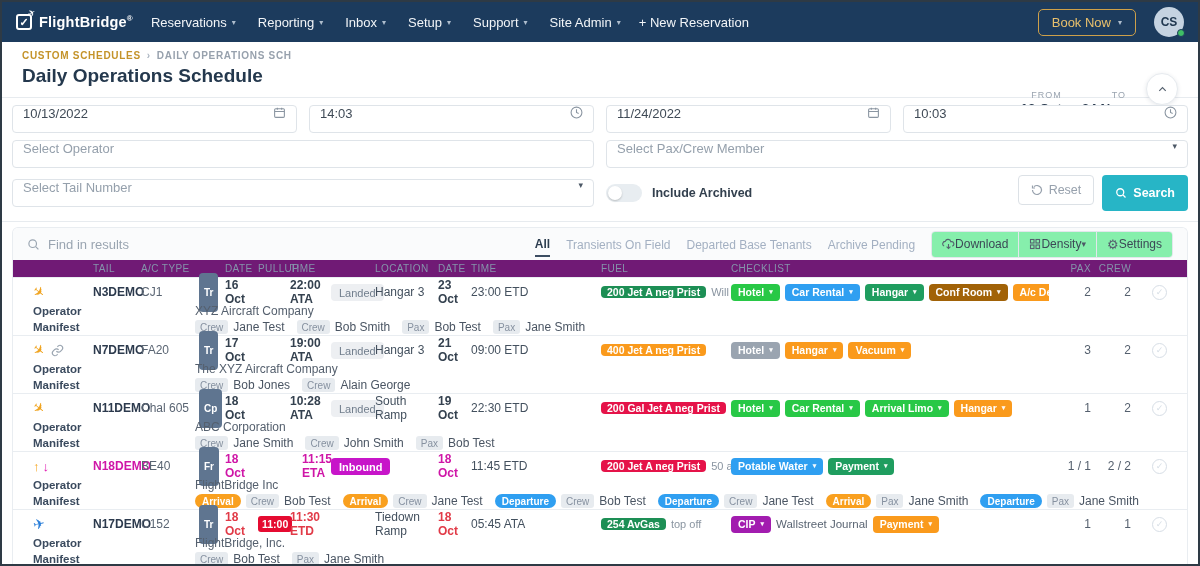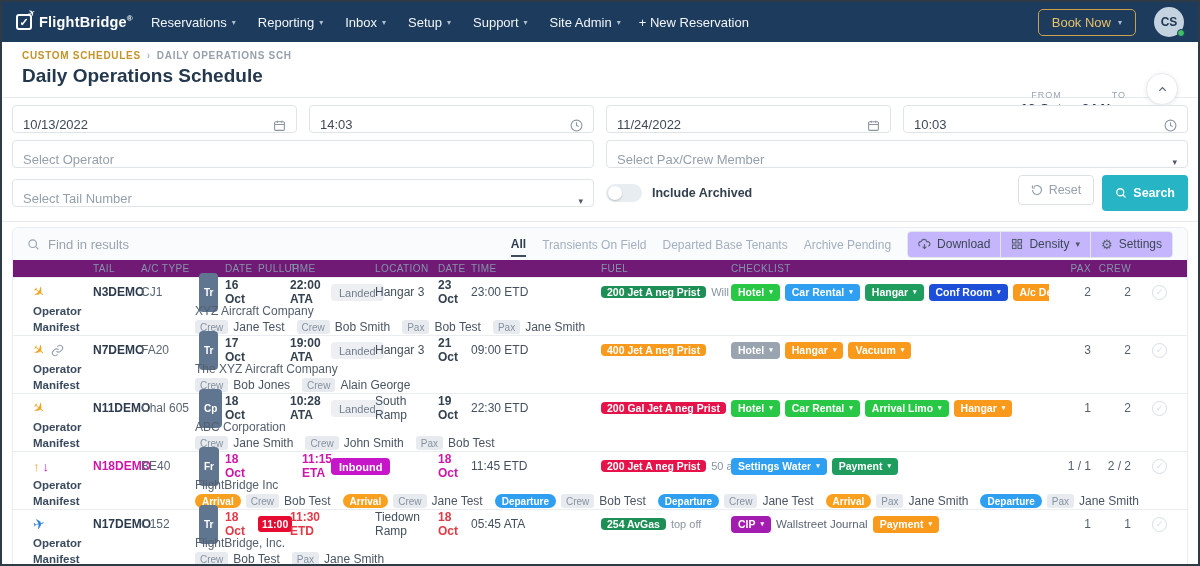--- a/index.html
+++ b/index.html
@@ -34,40 +34,40 @@
   .range-col { text-align:right; }
   .range-lbl { font-size:9px; color:#9aa4b0; letter-spacing:1px;margin-top:40px; }
   .range-date { font-size:13.5px; font-weight:bold; color:#2b3b4e; margin-top:1px; }
   .range-time { font-size:10px; color:#8d98a5; display:flex; gap:3px; align-items:center; justify-content:flex-end; margin-top:1px; }
   .collapse-btn { width:32px; height:32px; border-radius:50%; background:#fff; border:1px solid #e7ebef; box-shadow:0 1px 4px rgba(40,60,80,.12); display:flex; align-items:center; justify-content:center; cursor:pointer; }
 
   
   .filters { padding:7px 10px 10px; border-bottom:1px solid #e7ebef; display:flex; flex-direction:column; gap:7px; }
   .f-row { display:flex; gap:12px; }
   .f-half { flex:1; display:flex; align-items:center; }
-  .inp { flex:1; height:28px; border:1px solid #dfe4e9; border-radius:4px; background:#fff; display:flex; align-items:flex-end; justify-content:space-between; padding:0 10px; font-size:13px; color:#3f4a56; cursor:text; }
+  .inp { flex:1; height:28px; border:1px solid #dfe4e9; border-radius:4px; background:#fff; display:flex; align-items:flex-start; justify-content:space-between; padding:0 10px; font-size:13px; color:#3f4a56; cursor:text; }
   .inp .ph { color:#95a0ac; }
   .sel-caret { color:#4c5866; font-size:9px; }
   .toggle-zone { display:flex; align-items:center; gap:10px; flex:1; }
   .toggle { width:36px; height:18px; border-radius:9px; background:#e8edf1; position:relative; cursor:pointer; }
   .toggle .knob { position:absolute; left:2px; top:2px; width:14px; height:14px; border-radius:50%; background:#fff; box-shadow:0 1px 2px rgba(0,0,0,.2); }
   .toggle-lbl { font-size:12.5px; font-weight:bold; color:#33404e; }
   .f-actions { margin-left:auto; display:flex; gap:8px; }
   .btn-reset { height:30px; padding:0 12px; background:#fff; border:1px solid #dce1e6; border-radius:4px; color:#97a1ad; font-size:12.5px; display:flex; align-items:center; gap:6px; cursor:pointer; font-family:inherit; }
   .btn-search { height:36px; padding:0 13px; background:#27b5c6; border:none; border-radius:4px; color:#fff; font-size:12.5px; font-weight:bold; display:flex; align-items:center; gap:6px; cursor:pointer; font-family:inherit; }
 
   
   .table-card { margin:5px 10px 0; border:1px solid #e9edf1; border-bottom:none; border-radius:6px 6px 0 0; overflow:hidden; }
   .toolbar { height:32px; background:#fafbfc; display:flex; align-items:center; padding:0 14px; gap:16px; }
   .find { display:flex; align-items:center; gap:8px; flex:1; color:#9aa5b1; font-size:13px; cursor:text; }
   .tabs { display:flex; gap:16px; align-items:center;margin-left:27px; }
   .tab { font-size:12px; color:#a3b0c2; cursor:pointer; white-space:nowrap; padding:6px 0 4px; }
   .tab.active { color:#2d3e50; font-weight:bold; border-bottom:2px solid #3c4d62; }
   .btn-group { display:flex; border:1px solid #e2e7ec; border-radius:4px; background:#fff; overflow:hidden; }
-  .tbtn { height:25px; padding:0 10px; font-size:12px; color:#3c4856; background:#c4b5fd; border:none; border-left:1px solid #e2e7ec; display:flex; align-items:center; gap:6px; cursor:pointer; font-family:inherit; white-space:nowrap;justify-content:space-between; }
+  .tbtn { height:25px; padding:0 10px; font-size:12px; color:#3c4856; background:#86efac; border:none; border-left:1px solid #e2e7ec; display:flex; align-items:center; gap:0; cursor:pointer; font-family:inherit; white-space:nowrap;justify-content:space-between; }
   .tbtn:first-child { border-left:none; }
 
   
   .grid { display:grid; grid-template-columns:60px 48px 58px 26px 33px 32px 41px 44px 63px 33px 130px 130px 1fr 42px 40px 36px; align-items:center; padding:0 20px; }
   .thead { height:18px; background:#701a75; border-bottom:1px solid #e9edf1; font-size:10px; color:#8594ab; letter-spacing:.4px; }
   .thead .hr { text-align:right; }
   .entry { border-bottom:1px solid #e9edf1; }
   .main-row { height:25px; font-size:12px; color:#43505e; }
   .icon-c { display:flex; align-items:center; gap:6px; }
   .plane { font-size:14px; display:inline-block; line-height:1; }
@@ -355,21 +355,21 @@
               <span class="cr">▾</span>
             </span>
             <span class="clbadge" style="background: rgb(47, 159, 241);">
               <span>Car Rental</span>
               <span class="cr">▾</span>
             </span>
             <span class="clbadge" style="background: rgb(31, 157, 95);">
               <span>Hangar</span>
               <span class="cr">▾</span>
             </span>
-            <span class="clbadge" style="background: #1d4ed8;">
+            <span class="clbadge" style="background: #a16207;">
               <span>Conf Room</span>
               <span class="cr">▾</span>
             </span>
             <span class="clbadge" style="background: rgb(250, 154, 28);">
               <span>A/c Detailing</span>
             </span>
           </span>
       <span class="num">2</span>
       <span class="num">2</span>
       <span class="check-c">
@@ -542,21 +542,21 @@
       <span class="bd" style="color: rgb(207, 22, 167);">18 Oct</span>
       <span></span>
       <span class="bd" style="color: rgb(207, 22, 167); margin-left: 12px;">11:15 ETA</span>
       <span><span class="pill magenta" style="background: rgb(199, 21, 201);">Inbound</span></span>
       <span></span>
       <span class="bd" style="color: rgb(207, 22, 167);">18 Oct</span>
       <span>11:45 ETD</span>
       <span><span class="fuelbadge" style="background: rgb(229, 19, 73);">200 Jet A neg Prist</span><span class="fuelnote">50 aside</span></span>
       <span class="cl-wrap">
             <span class="clbadge" style="background: rgb(47, 159, 241);">
-              <span>Settings Water</span>
+              <span>Potable Water</span>
               <span class="cr">▾</span>
             </span>
             <span class="clbadge" style="background: rgb(31, 157, 95);">
               <span>Payment</span>
               <span class="cr">▾</span>
             </span>
           </span>
       <span class="num">1 / 1</span>
       <span class="num">2 / 2</span>
       <span class="check-c">

